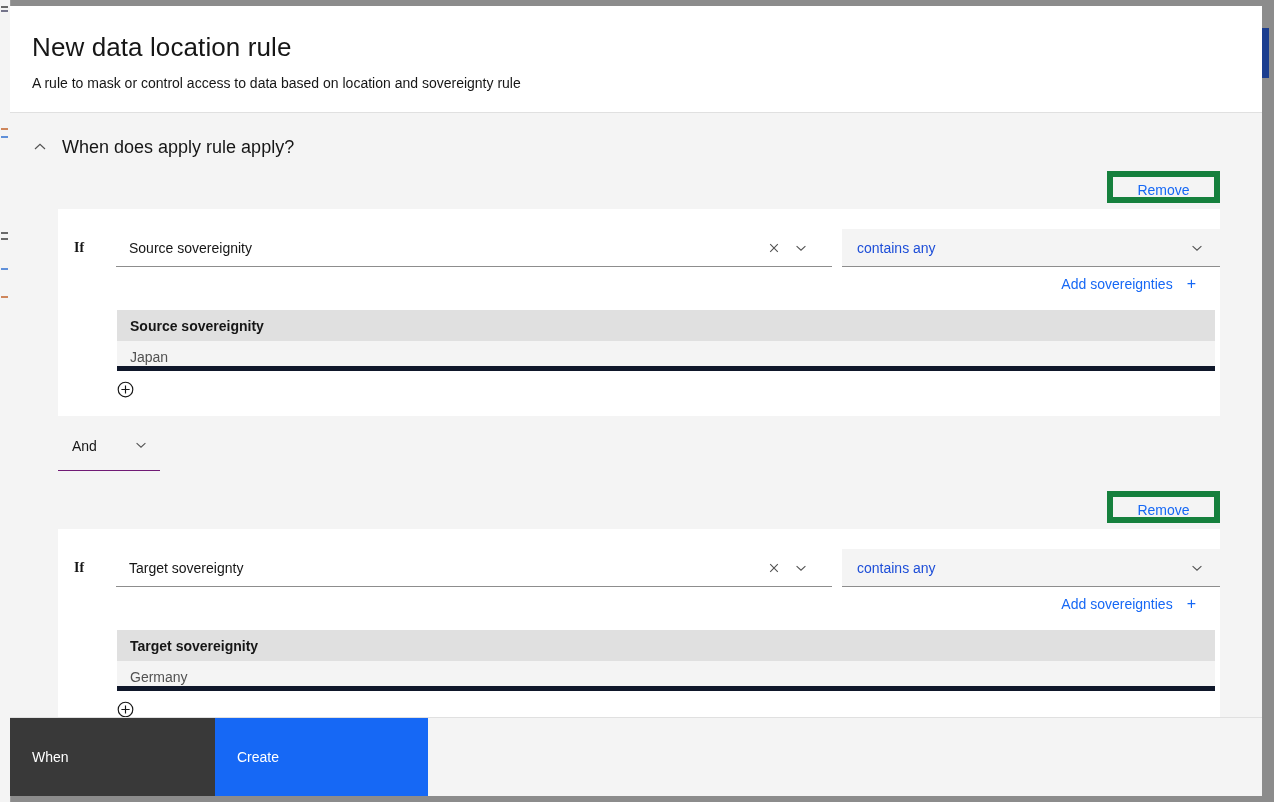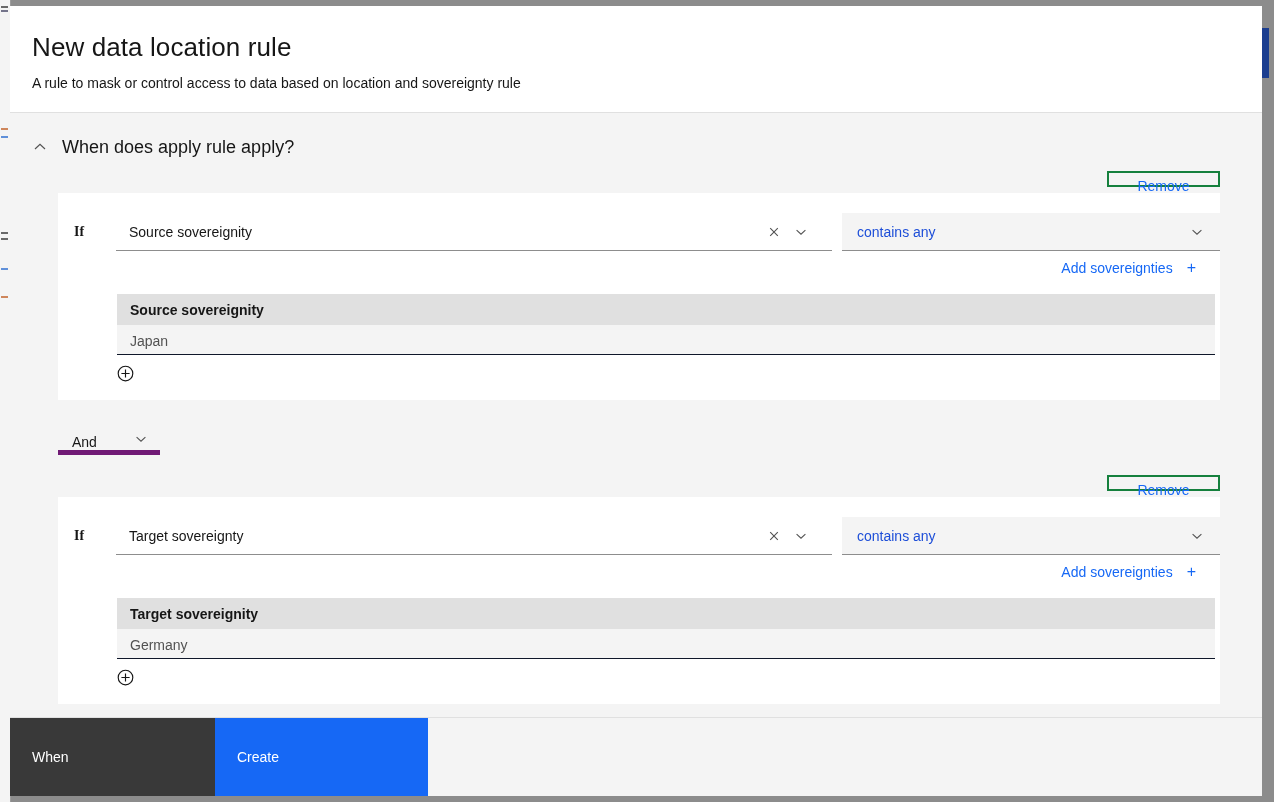--- a/index.html
+++ b/index.html
@@ -114,25 +114,25 @@
 
   
   .remove-row {
     display: flex;
     justify-content: flex-end;
     padding-right: 0;
     margin-bottom: 6px;
   }
   .btn-outline {
     background: transparent;
-    border: 2px solid #15803d;
+    border: 6px solid #15803d;
     color: #1668f5;
     font-family: inherit;
     font-size: 14px;
-    height: 16px;
+    height: 32px;
     min-width: 113px;
     padding: 0 14px;
     cursor: pointer;
     text-align: center;
     line-height: 26px;
     box-sizing: border-box;
   }
 
   
   .condition-card {
@@ -254,43 +254,43 @@
     box-sizing: border-box;
     height: 31px;
   }
   .mt-row {
     background: #f4f4f4;
     font-size: 14px;
     color: #525252;
     padding: 8px 0 8px 13px;
     box-sizing: border-box;
     height: 30px;
-    border-bottom: 1px solid #0f172a;
+    border-bottom: 5px solid #0f172a;
   }
   .mt-addrow {
     margin: 10px 0 0 59px;
   }
   .plus-circle {
     width: 17px;
     height: 17px;
     cursor: pointer;
     display: block;
   }
 
   
   .connector {
     margin: 22px 0 20px 0;
     width: 102px;
   }
   .connector-select {
     height: 33px;
     background: #f4f4f4;
-    border-bottom: 5px solid #701a75;
-    display: flex;
-    align-items: flex-end;
+    border-bottom: 1px solid #701a75;
+    display: flex;
+    align-items: flex-start;
     justify-content: space-between;
     padding: 0 12px 0 14px;
     box-sizing: border-box;
     cursor: pointer;
   }
   .connector-value {
     font-size: 14px;
     color: #161616;
   }
 

